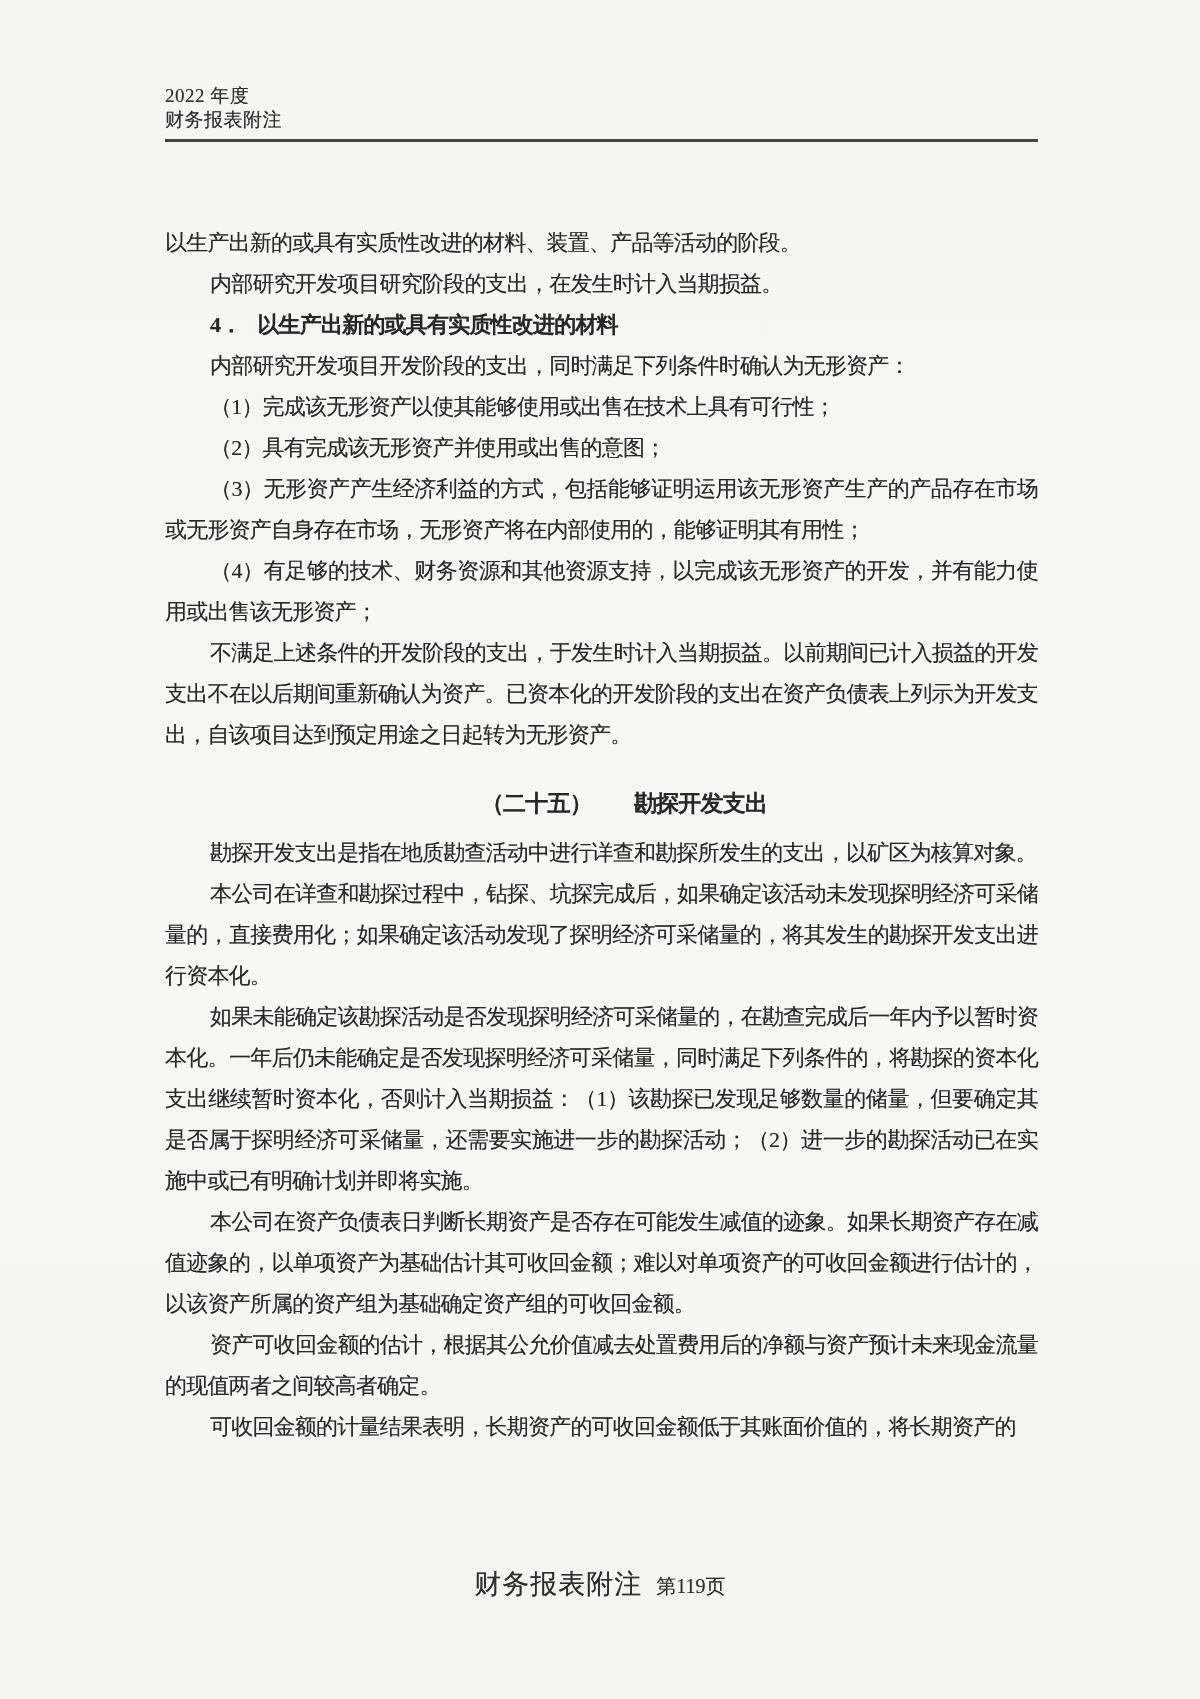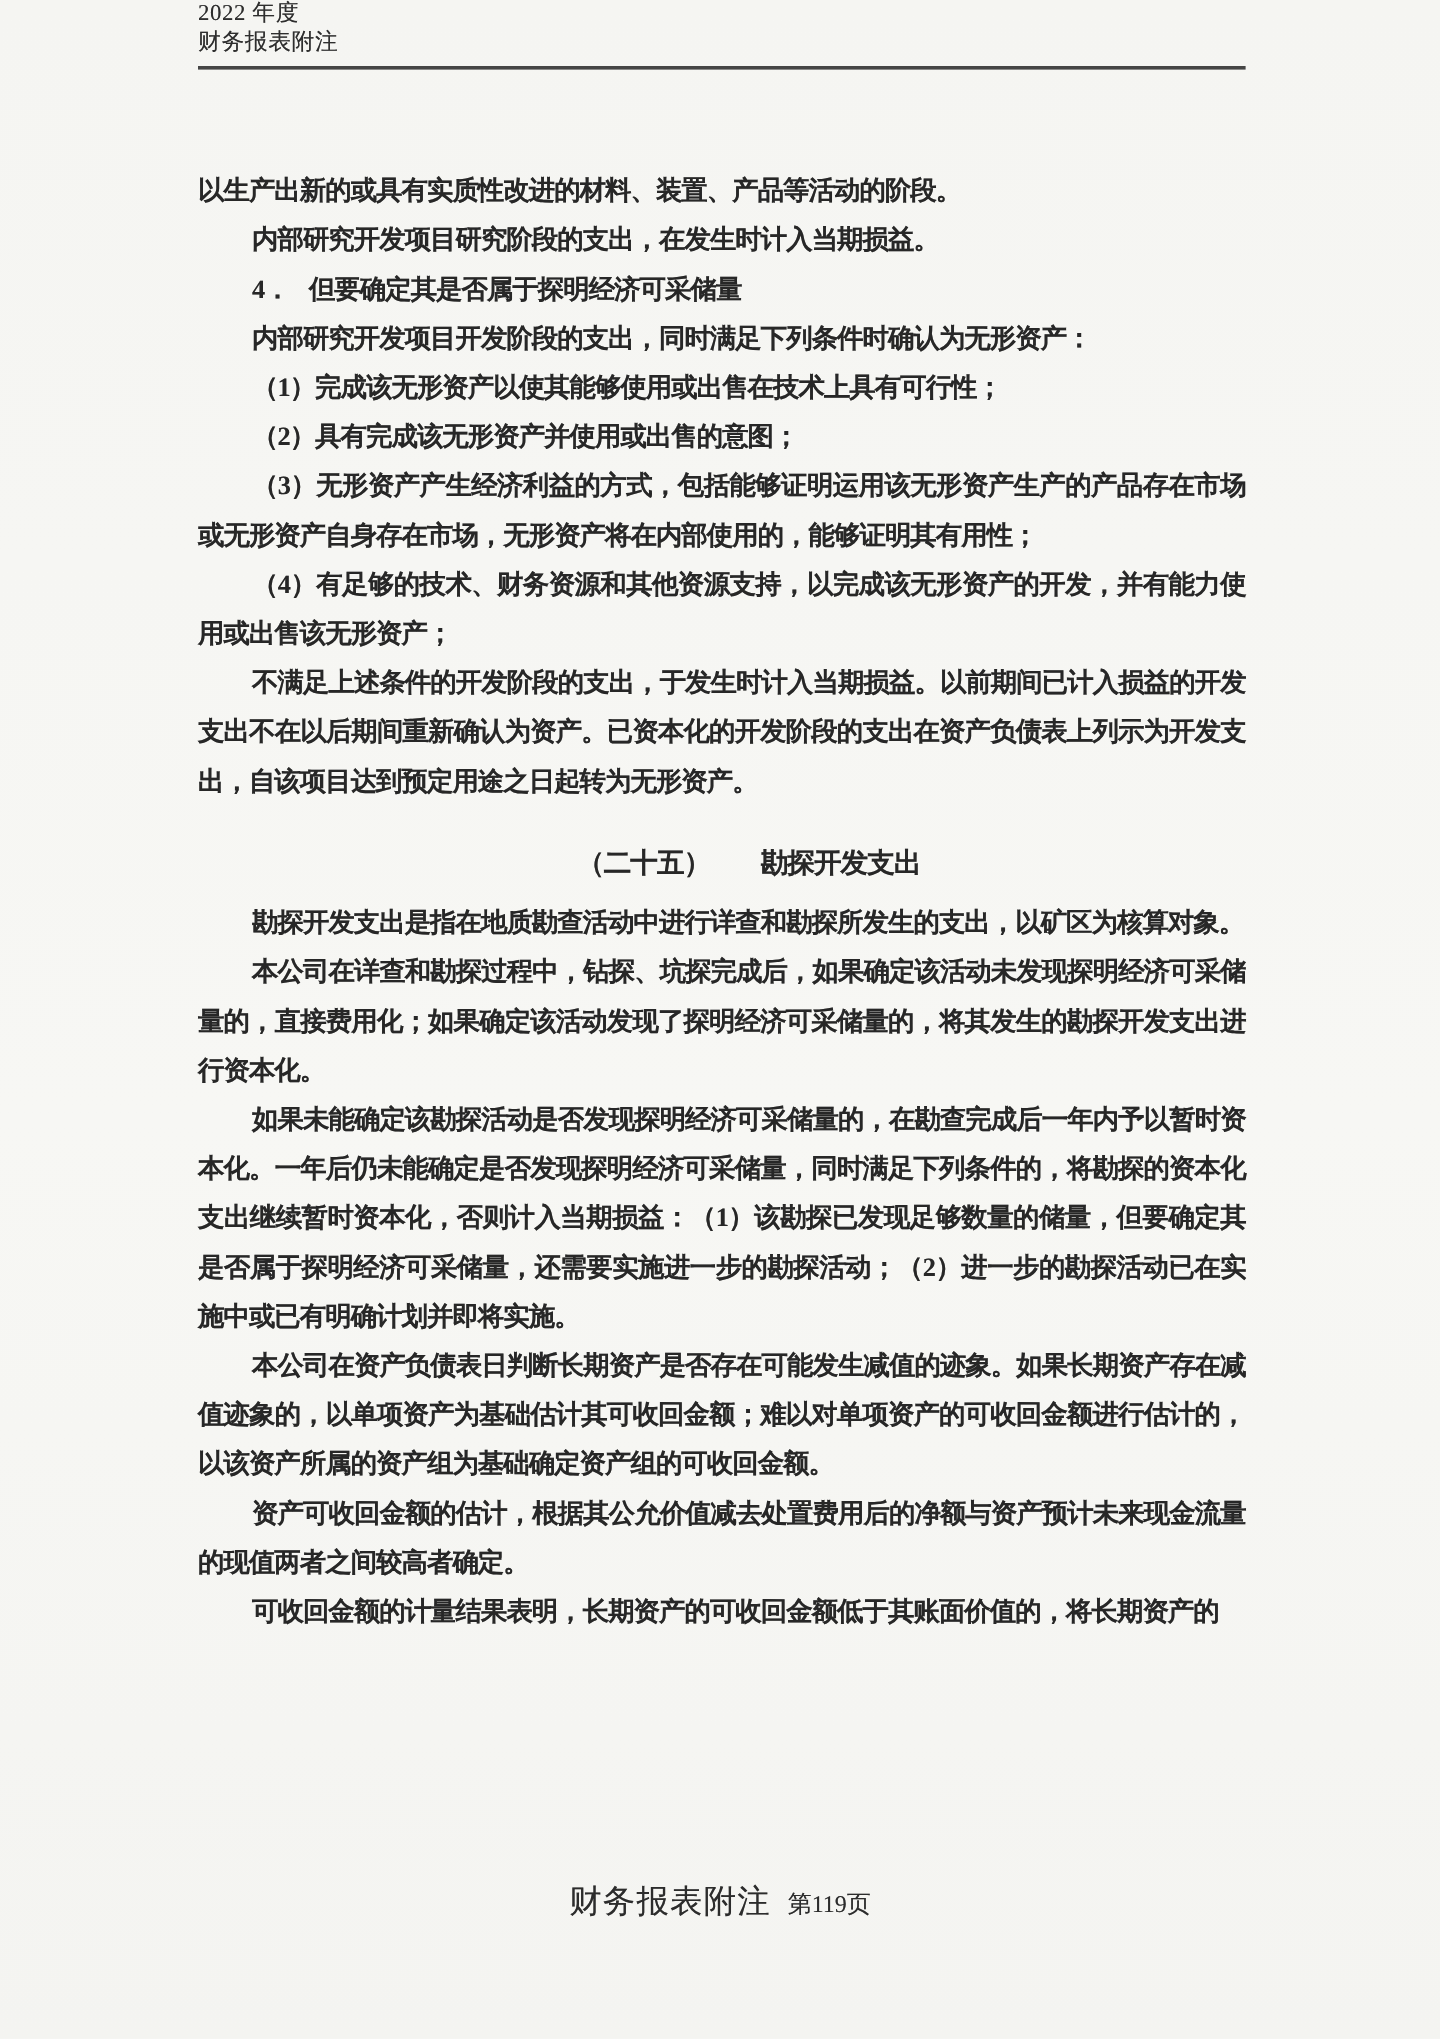--- a/index.html
+++ b/index.html
@@ -7,36 +7,36 @@
   body { font-family:"Liberation Serif","DejaVu Serif",serif; }
   .page {
     position:relative;
     width:1200px; height:1699px;
     background:linear-gradient(180deg,#f5f5f2 0%, #f7f7f4 55%, #f4f4f1 100%);
     color:#272727;
     overflow:hidden;
   }
   .margins { padding-left:165px; padding-right:162px; }
   
-  .hdr { }
+  .hdr { padding-top:84px; }
   .hdr-line {
     font-size:19px; line-height:24px; color:#2e2e2e;
     letter-spacing:.5px;
     text-shadow:0 0 .5px rgba(0,0,0,.45);
   }
   .rule { margin-top:7px; height:3px; background:#454545; }
   
   .body {
     margin-top:80px;
     font-size:22px; line-height:41px;
     letter-spacing:-0.8px;
     text-align:justify;
     text-shadow:0 0 .5px rgba(0,0,0,.4);
   }
-  p.para { text-indent:45px;font-weight:bold; }
+  p.para { text-indent:45px; }
   p.para.noindent { text-indent:0; }
   .h-num { font-weight:700; text-indent:45px; text-align:left; }
   .h-num .num { margin-right:16px; }
   .h-sec {
     font-weight:700; font-size:23px; line-height:41px;
     margin-top:28px; margin-bottom:8px;
     text-indent:45px; text-align:center;
   }
   .h-sec .sec-title { margin-left:42px; }
   
@@ -57,21 +57,21 @@
     <header class="hdr">
       <div class="hdr-line">2022 年度</div>
       <div class="hdr-line">财务报表附注</div>
       <div class="rule"></div>
     </header>
 
     <main class="body">
       <p class="para noindent">以生产出新的或具有实质性改进的材料、装置、产品等活动的阶段。</p>
       <p class="para">内部研究开发项目研究阶段的支出，在发生时计入当期损益。</p>
 
-      <p class="h-num"><span class="num">4．</span><span>但要确定其是否属于探明经济可采储量</span></p>
+      <p class="h-num"><span class="num">4．</span><span>以生产出新的或具有实质性改进的材料</span></p>
 
       <p class="para">内部研究开发项目开发阶段的支出，同时满足下列条件时确认为无形资产：</p>
       <p class="para">（1）完成该无形资产以使其能够使用或出售在技术上具有可行性；</p>
       <p class="para">（2）具有完成该无形资产并使用或出售的意图；</p>
       <p class="para">（3）无形资产产生经济利益的方式，包括能够证明运用该无形资产生产的产品存在市场或无形资产自身存在市场，无形资产将在内部使用的，能够证明其有用性；</p>
       <p class="para">（4）有足够的技术、财务资源和其他资源支持，以完成该无形资产的开发，并有能力使用或出售该无形资产；</p>
       <p class="para">不满足上述条件的开发阶段的支出，于发生时计入当期损益。以前期间已计入损益的开发支出不在以后期间重新确认为资产。已资本化的开发阶段的支出在资产负债表上列示为开发支出，自该项目达到预定用途之日起转为无形资产。</p>
 
       <h2 class="h-sec"><span class="sec-no">（二十五）</span><span class="sec-title">勘探开发支出</span></h2>
 

